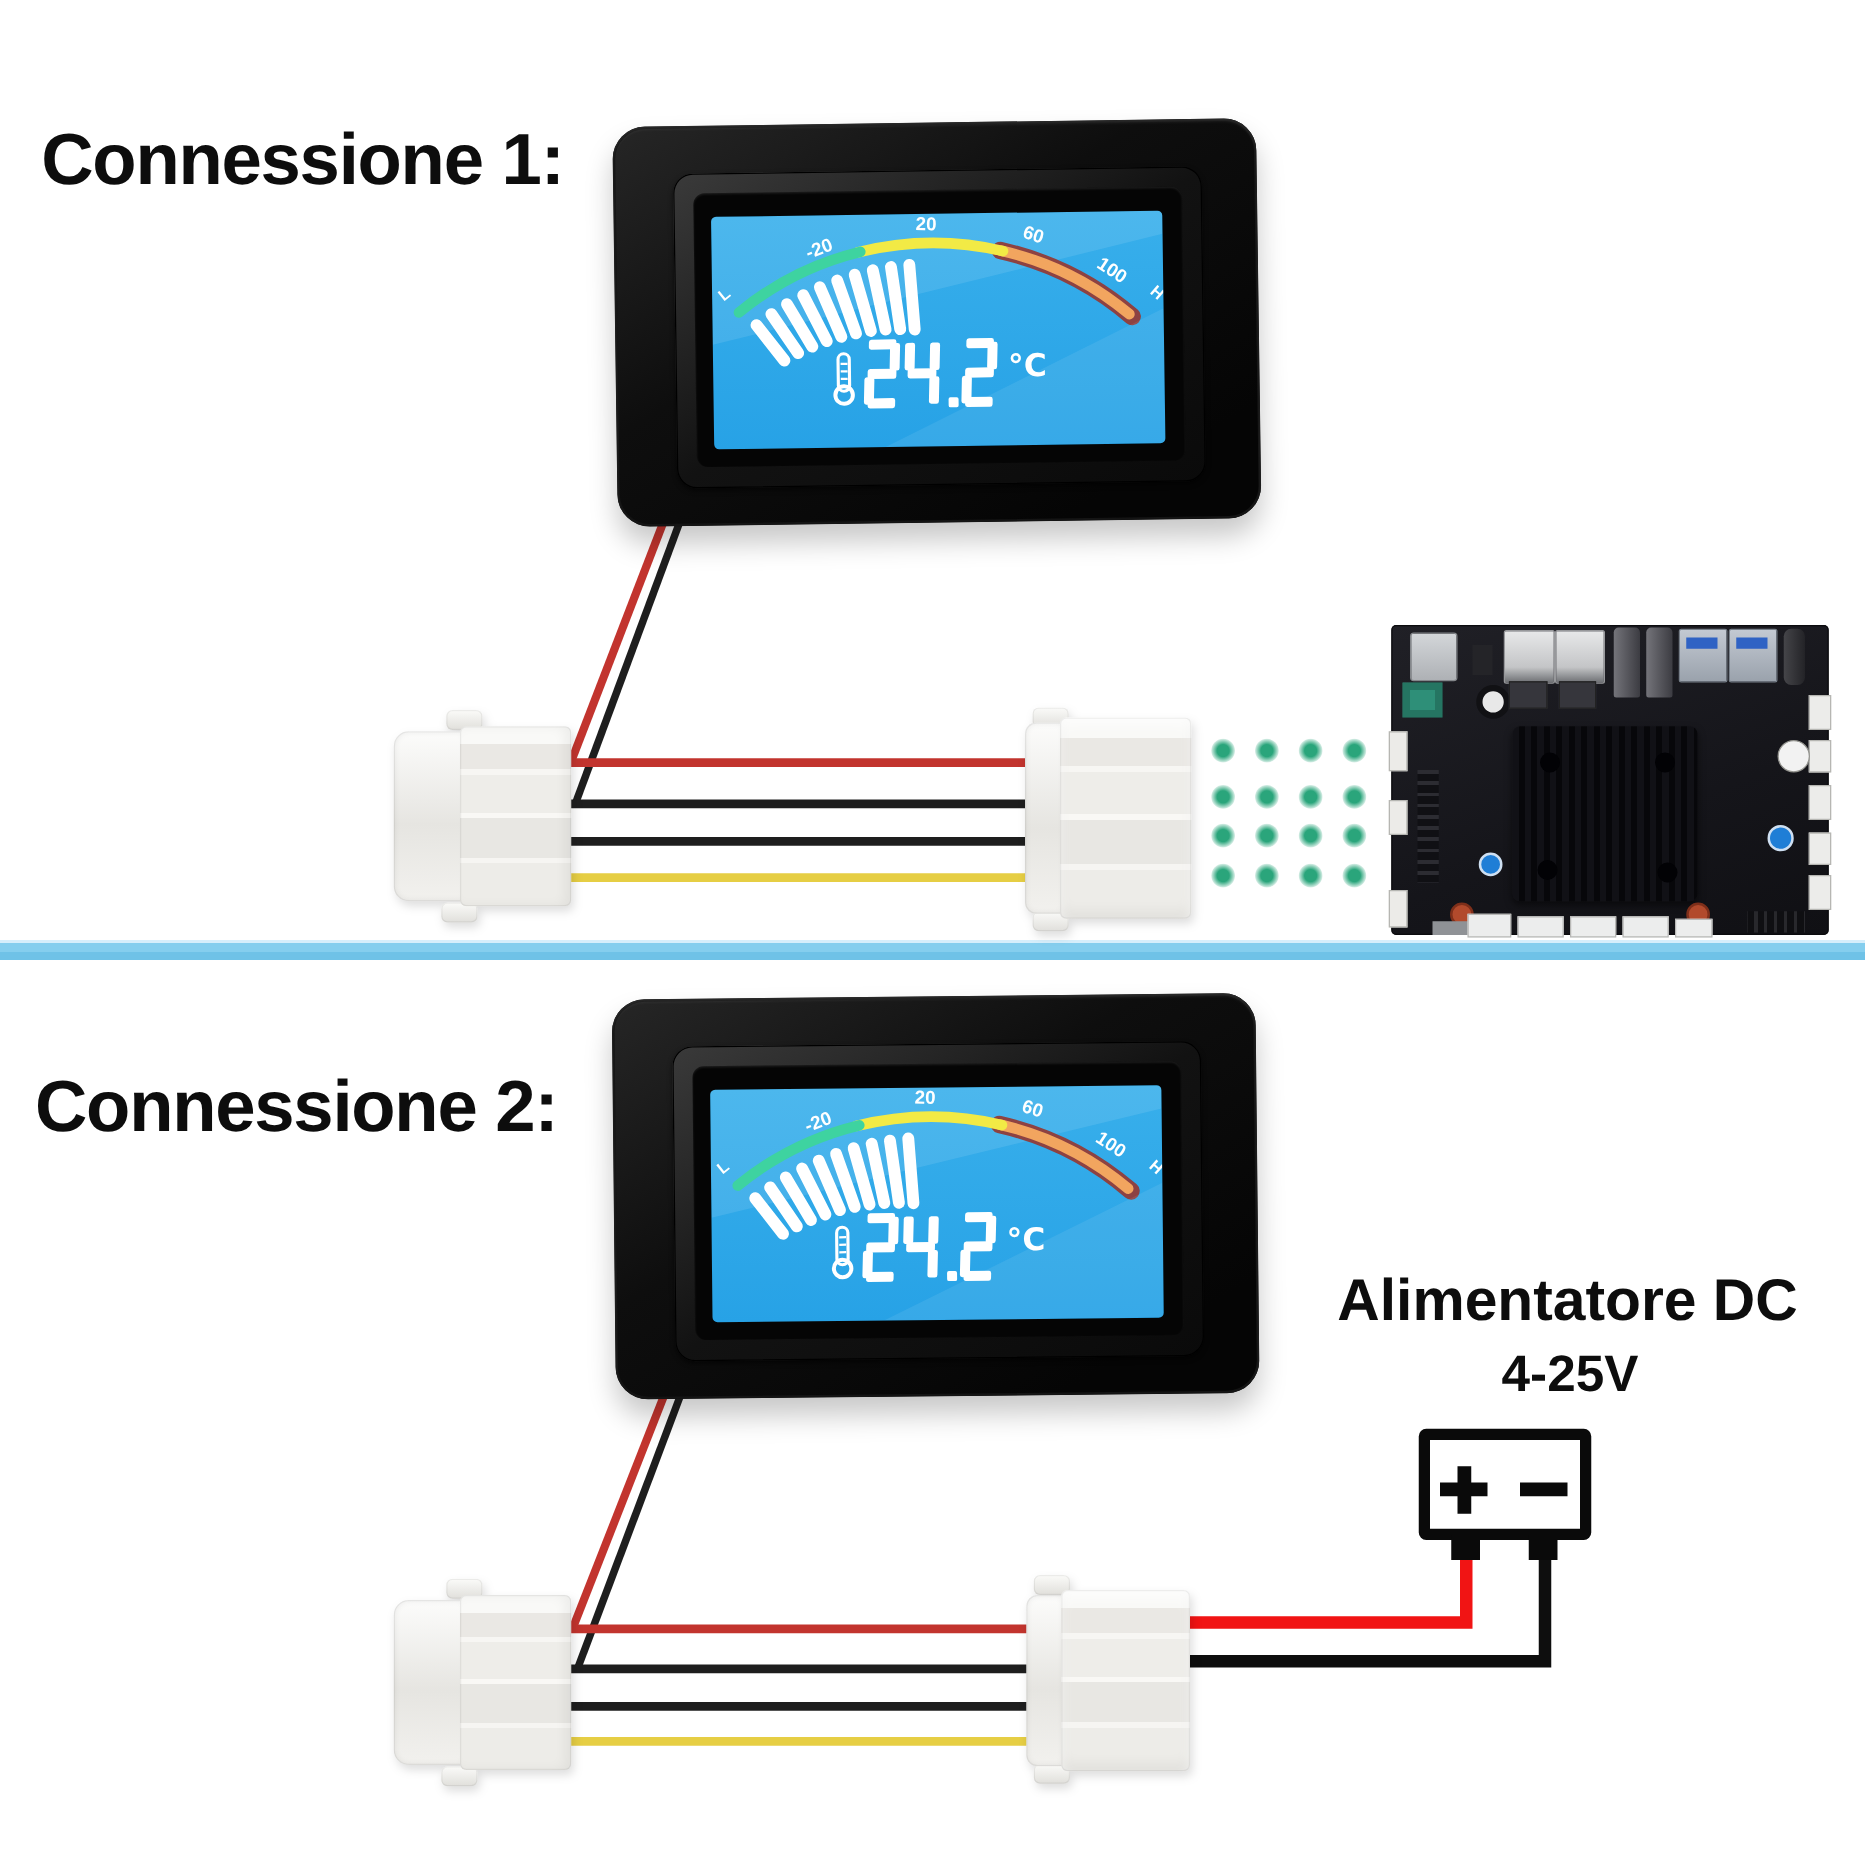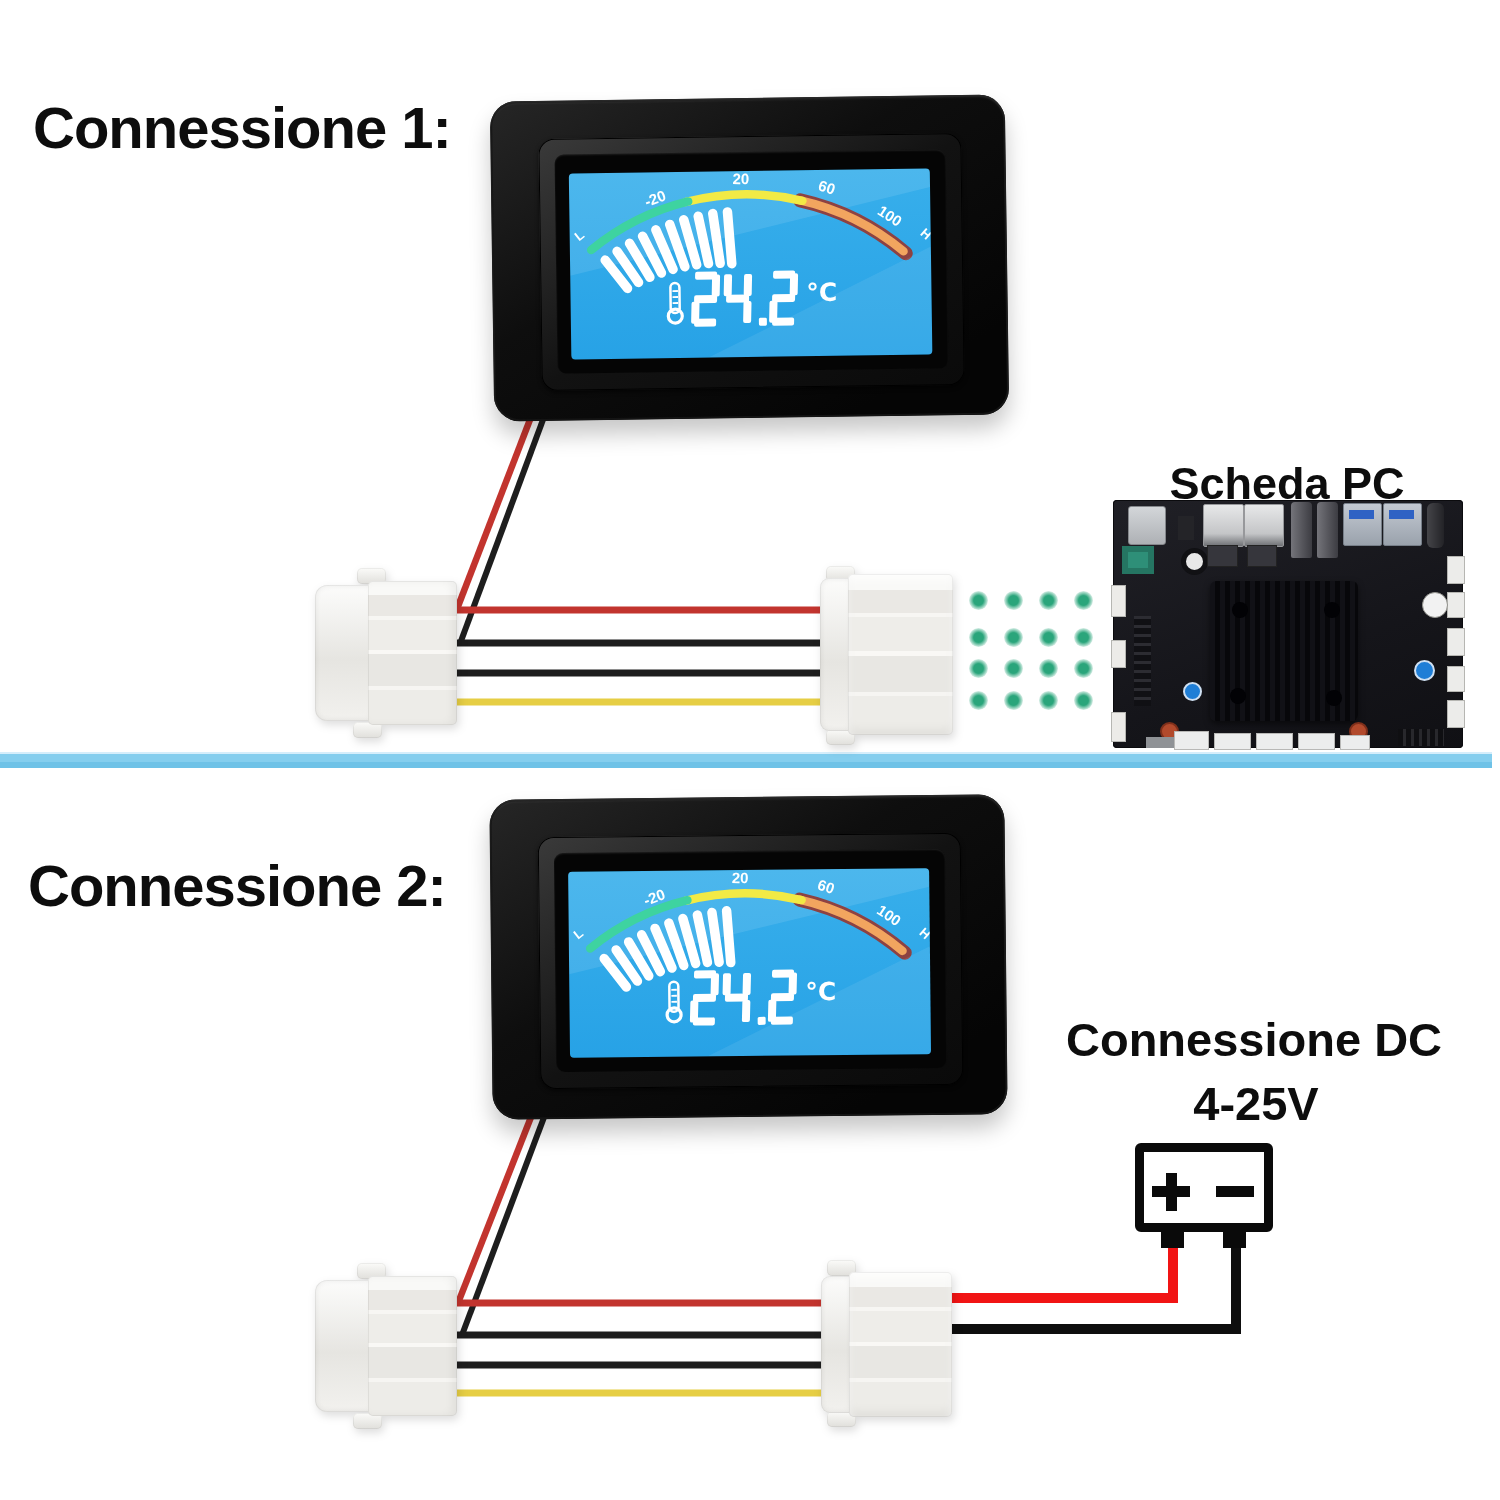--- a/index.html
+++ b/index.html
@@ -253,21 +253,20 @@
       <span class="pin-dot" style="left: 0px; top: 68px;"></span>
       <span class="pin-dot" style="left: 35px; top: 68px;"></span>
       <span class="pin-dot" style="left: 70px; top: 68px;"></span>
       <span class="pin-dot" style="left: 105px; top: 68px;"></span>
       <span class="pin-dot" style="left: 0px; top: 100px;"></span>
       <span class="pin-dot" style="left: 35px; top: 100px;"></span>
       <span class="pin-dot" style="left: 70px; top: 100px;"></span>
       <span class="pin-dot" style="left: 105px; top: 100px;"></span>
     </div>
 
-  <div class="sub-label" style="left:1287px;top:458px;font-size:45px;">Scheda PC</div>
 
   <div class="mb">
     <i style="left:15px;top:6px;width:36px;height:37px;background:linear-gradient(180deg,#d3d6d9,#aeb1b5);border:1px solid #84878b;border-radius:3px;"></i>
     <i style="left:65px;top:16px;width:16px;height:24px;background:#242428;"></i>
     <i style="left:90px;top:4px;width:39px;height:41px;background:linear-gradient(180deg,#e7e8e9,#c4c5c7 70%,#6e7074);border:1px solid #97989b;border-radius:2px;"></i>
     <i style="left:131px;top:4px;width:38px;height:41px;background:linear-gradient(180deg,#e7e8e9,#c4c5c7 70%,#6e7074);border:1px solid #97989b;border-radius:2px;"></i>
     <i style="left:178px;top:2px;width:21px;height:56px;background:linear-gradient(90deg,#74747a,#3c3c42);border-radius:4px 4px 2px 2px;"></i>
     <i style="left:204px;top:2px;width:21px;height:56px;background:linear-gradient(90deg,#74747a,#3c3c42);border-radius:4px 4px 2px 2px;"></i>
     <i style="left:230px;top:3px;width:37px;height:41px;background:linear-gradient(180deg,#c3c9d2,#9aa2ac);border:1px solid #767e88;border-radius:2px;"></i>
     <i style="left:236px;top:10px;width:25px;height:9px;background:#2f62c4;"></i>
@@ -299,22 +298,22 @@
     <i style="left:236px;top:222px;width:15px;height:15px;background:#b24a2c;border:2px solid #7e2f1a;border-radius:50%;"></i>
     <i style="left:33px;top:237px;width:42px;height:11px;background:#8f9296;"></i>
     <i style="left:61px;top:231px;width:33px;height:17px;background:#eceded;border:1px solid #b8b8b6;"></i>
     <i style="left:101px;top:233px;width:35px;height:15px;background:#eceded;border:1px solid #b8b8b6;"></i>
     <i style="left:143px;top:233px;width:35px;height:15px;background:#eceded;border:1px solid #b8b8b6;"></i>
     <i style="left:185px;top:233px;width:35px;height:15px;background:#eceded;border:1px solid #b8b8b6;"></i>
     <i style="left:227px;top:235px;width:28px;height:13px;background:#eceded;border:1px solid #b8b8b6;"></i>
     <i style="left:285px;top:229px;width:46px;height:17px;background:repeating-linear-gradient(90deg,#0f0f12 0 5px,#28282c 5px 8px);"></i>
   </div>
 
-  <div class="sub-label" style="left:1254px;top:1012px;font-size:47px;">Connessione DC</div>
-  <div class="sub-label" style="left:1256px;top:1076px;font-size:47px;">4-25V</div>
+  <div class="sub-label" style="left:1254px;top:1012px;font-size:47px;">Alimentatore DC</div>
+  <div class="sub-label" style="left:1256px;top:1076px;font-size:41px;">4-25V</div>
 
   <div class="psu-box"></div>
   <span class="psu-bar" style="left:1152px;top:1186px;width:38px;height:11px;"></span>
   <span class="psu-bar" style="left:1166px;top:1173px;width:11px;height:38px;"></span>
   <span class="psu-bar" style="left:1216px;top:1186px;width:38px;height:11px;"></span>
   <span class="psu-terminal" style="left:1161px;top:1228px;"></span>
   <span class="psu-terminal" style="left:1223px;top:1228px;"></span>
 
 </div>
 

